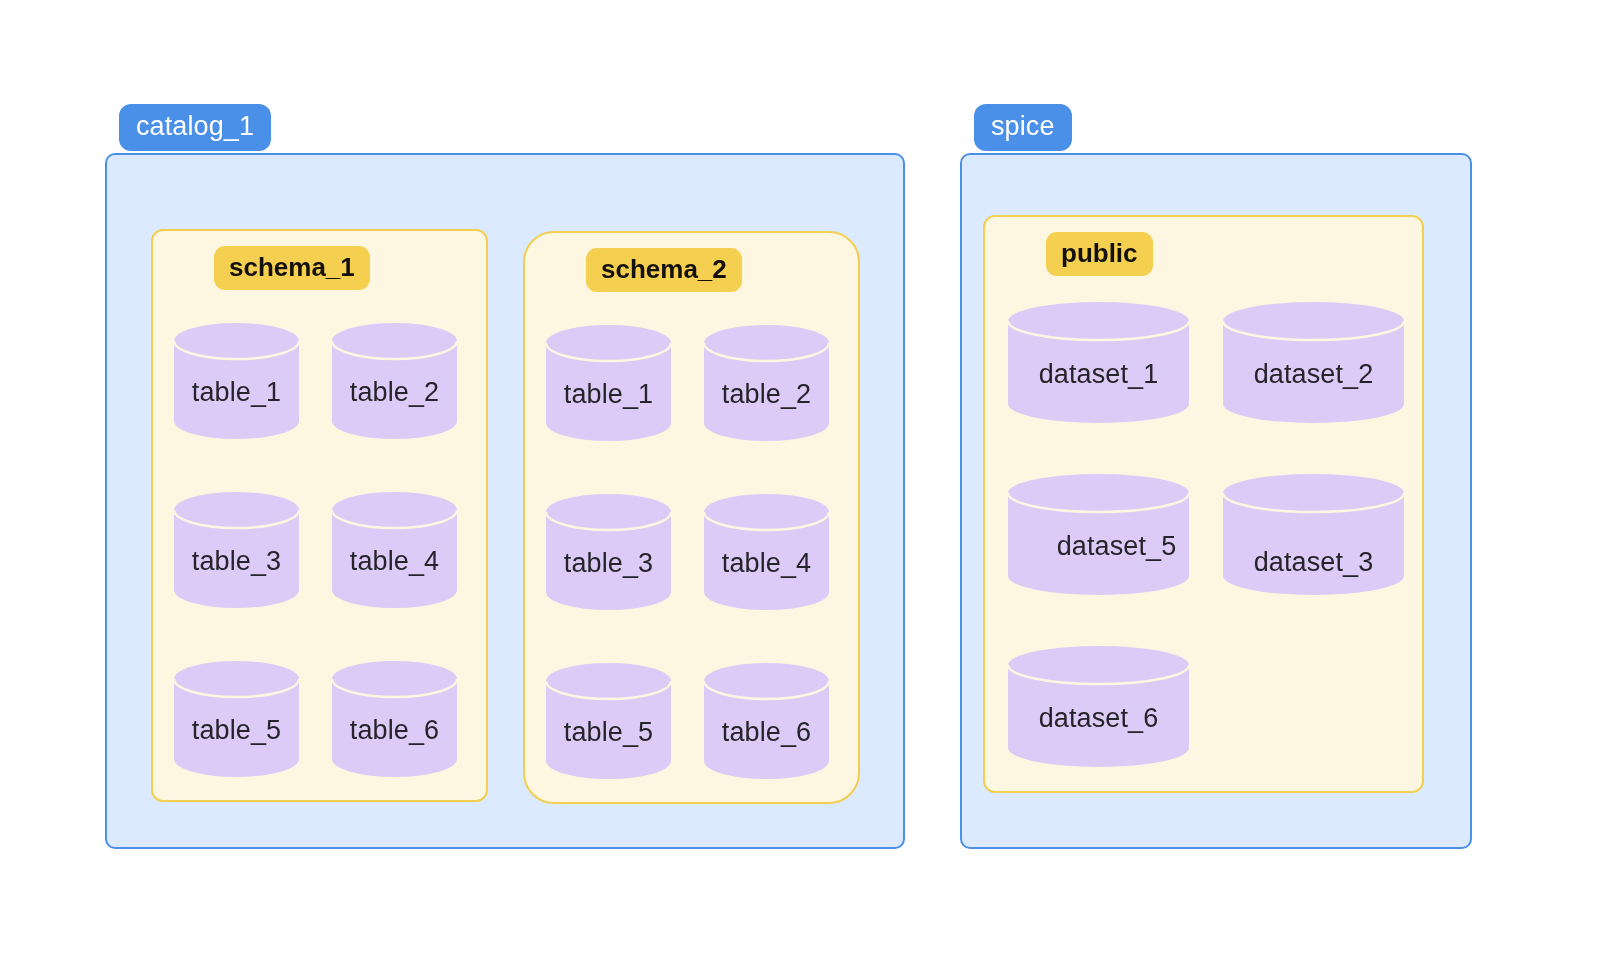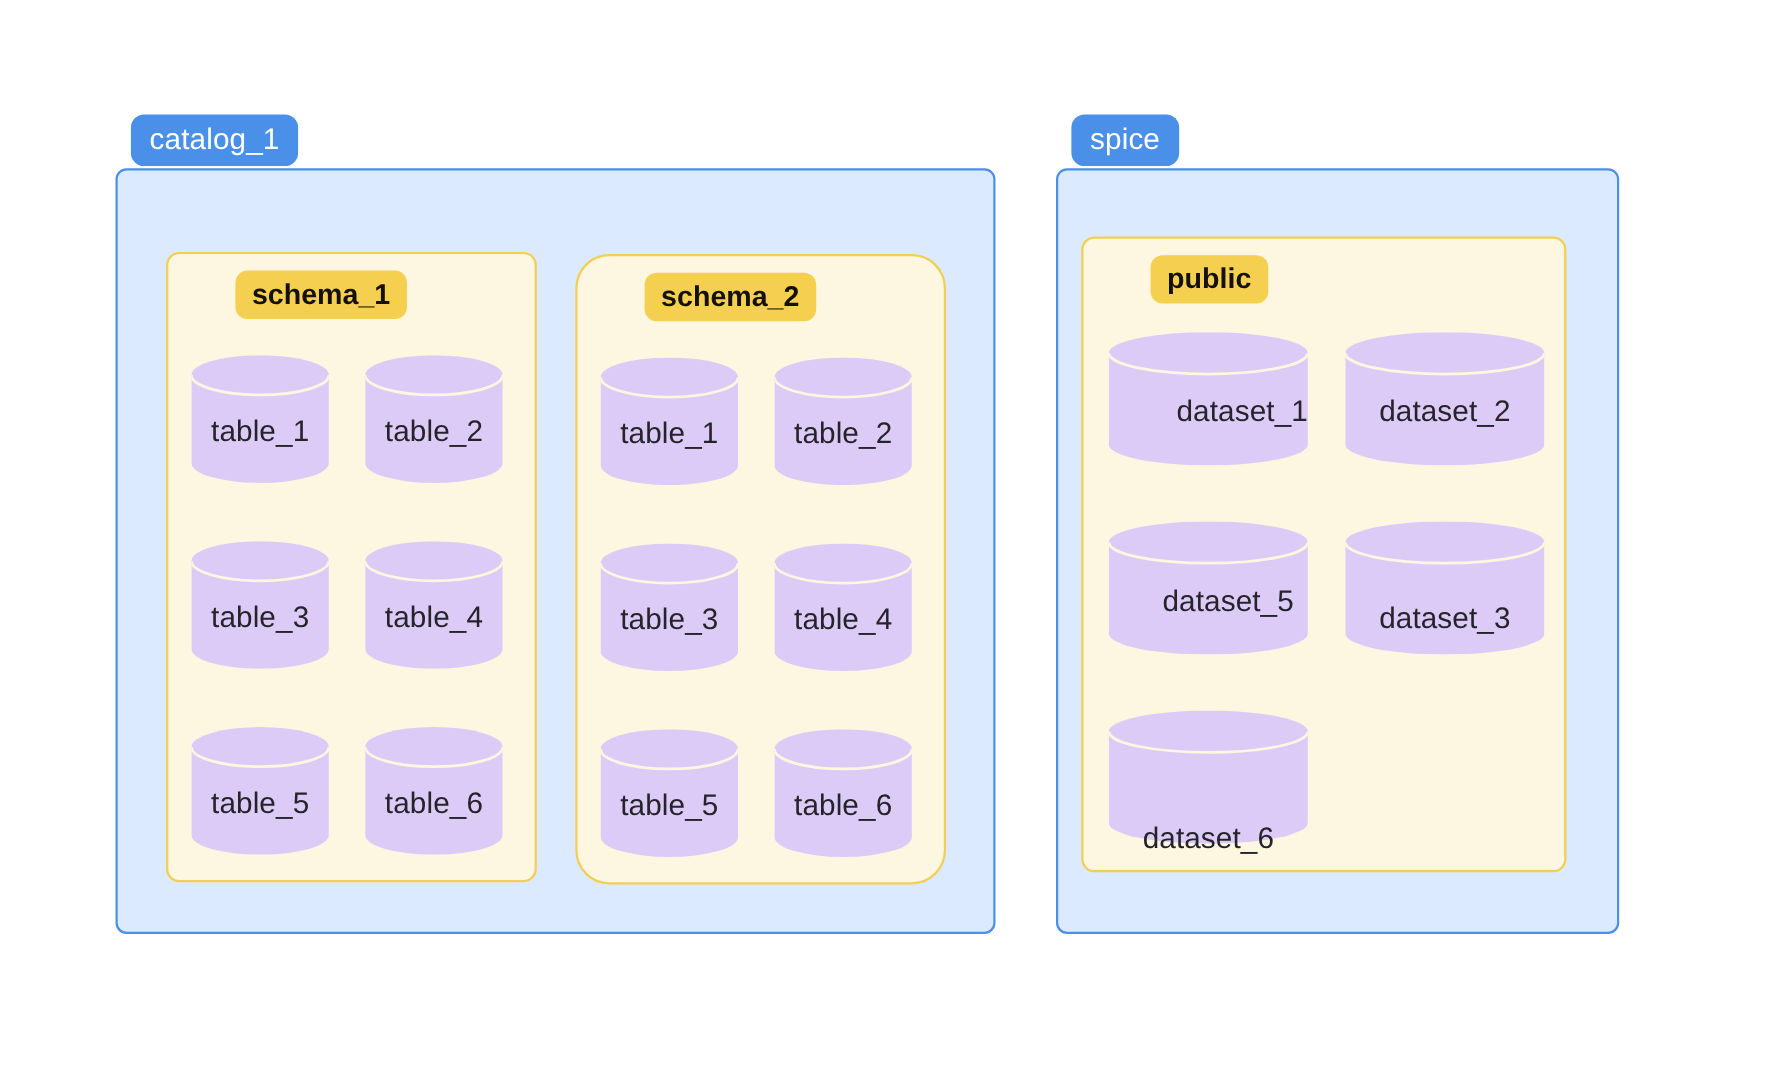--- a/index.html
+++ b/index.html
@@ -173,21 +173,21 @@
       <div class="schema-box" style="left:21px;top:60px;width:441px;height:578px;">
         <div class="schema-badge">public</div>
         <div class="cyl-grid" style="left:23px;top:85px;width:396px;height:465px;
                     grid-template-columns:181px 181px;grid-template-rows:121px 121px 121px;
                     column-gap:34px;row-gap:51px;">
           <div class="cyl">
             <svg viewBox="0 0 181 121" preserveAspectRatio="none">
               <path d="M0,19 a90.5,19 0 0,1 181,0 L181,102 a90.5,19 0 0,1 -181,0 Z" fill="#ddcbf7"></path>
               <path d="M0,19 a90.5,19 0 0,0 181,0" fill="none" stroke="#fdf6e0" stroke-width="2.5"></path>
             </svg>
-            <span class="cyl-label" style="top:59px;text-align:right;">dataset_1</span>
+            <span class="cyl-label" style="top:59px;">dataset_1</span>
           </div>
           <div class="cyl">
             <svg viewBox="0 0 181 121" preserveAspectRatio="none">
               <path d="M0,19 a90.5,19 0 0,1 181,0 L181,102 a90.5,19 0 0,1 -181,0 Z" fill="#ddcbf7"></path>
               <path d="M0,19 a90.5,19 0 0,0 181,0" fill="none" stroke="#fdf6e0" stroke-width="2.5"></path>
             </svg>
             <span class="cyl-label" style="top:59px;">dataset_2</span>
           </div>
           <div class="cyl">
             <svg viewBox="0 0 181 121" preserveAspectRatio="none">
@@ -201,21 +201,21 @@
               <path d="M0,19 a90.5,19 0 0,1 181,0 L181,102 a90.5,19 0 0,1 -181,0 Z" fill="#ddcbf7"></path>
               <path d="M0,19 a90.5,19 0 0,0 181,0" fill="none" stroke="#fdf6e0" stroke-width="2.5"></path>
             </svg>
             <span class="cyl-label" style="top:59px;margin-top:16px;">dataset_3</span>
           </div>
           <div class="cyl">
             <svg viewBox="0 0 181 121" preserveAspectRatio="none">
               <path d="M0,19 a90.5,19 0 0,1 181,0 L181,102 a90.5,19 0 0,1 -181,0 Z" fill="#ddcbf7"></path>
               <path d="M0,19 a90.5,19 0 0,0 181,0" fill="none" stroke="#fdf6e0" stroke-width="2.5"></path>
             </svg>
-            <span class="cyl-label" style="top:59px;margin-top:44px;">dataset_6</span>
+            <span class="cyl-label" style="top:59px;">dataset_6</span>
           </div>
         </div>
       </div>
 
     </div>
   </div>
 
 </div>
 
 </body></html>

